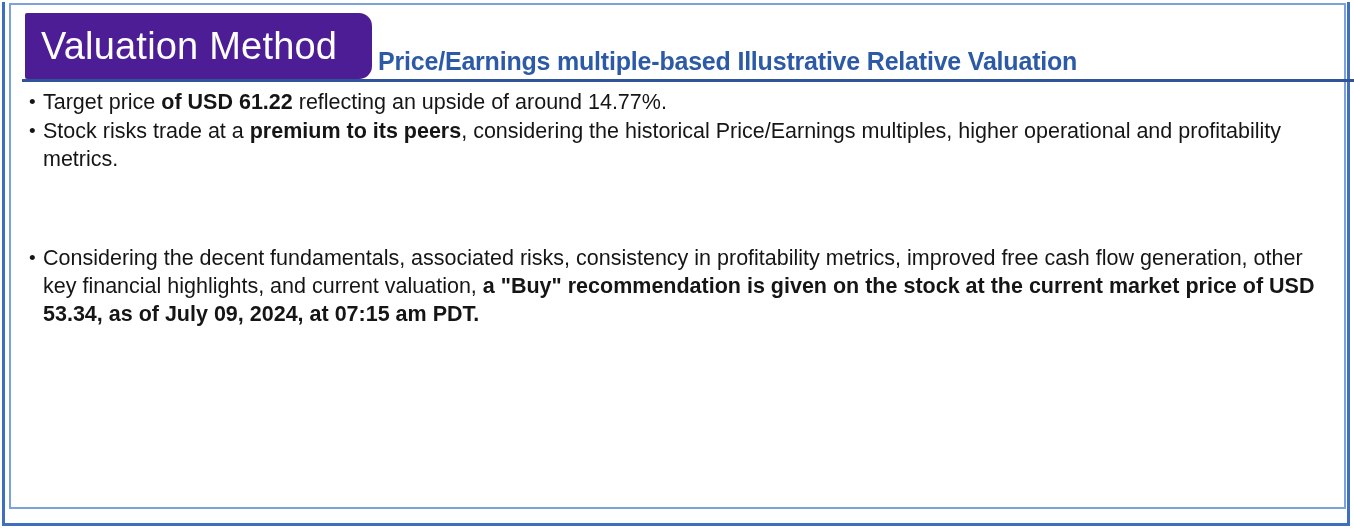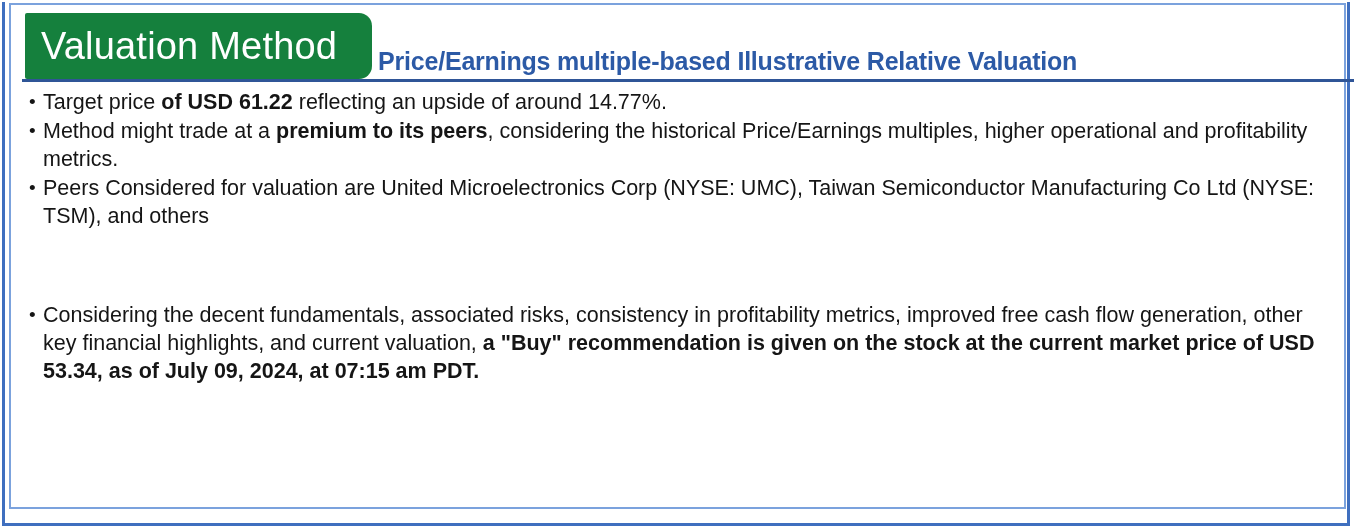--- a/index.html
+++ b/index.html
@@ -62,21 +62,21 @@
   }
   .section-head.second {
     height: 70px;
   }
 
   .badge {
     position: absolute;
     left: 3px;
     top: 3px;
     height: 66px;
-    background: #15803d;
+    background: #4c1d95;
     border-top-right-radius: 13px;
     border-bottom-right-radius: 13px;
     border-top-left-radius: 2px;
     border-bottom-left-radius: 2px;
     display: flex;
     align-items: center;
     color: #ffffff;
     font-size: 38px;
     font-weight: 400;
     letter-spacing: 0.2px;
@@ -160,24 +160,21 @@
         <div class="badge valuation">Valuation Method</div>
         <div class="head-title">Price/Earnings multiple-based Illustrative Relative Valuation</div>
         <div class="head-rule"></div>
       </div>
 
       <div class="body-block">
         <p class="bullet-line">
           <span>Target price </span><b>of USD 61.22</b><span> reflecting an upside of around 14.77%.</span>
         </p>
         <p class="bullet-line space-bullet">
-          <span>Method might trade at a </span><b>premium to its peers</b><span>, considering the historical Price/Earnings multiples, higher operational and profitability metrics.</span>
-        </p>
-        <p class="bullet-line">
-          <span>Peers Considered for valuation are United Microelectronics Corp (NYSE: UMC), Taiwan Semiconductor Manufacturing Co Ltd (NYSE: TSM), and others</span>
+          <span>Stock risks trade at a </span><b>premium to its peers</b><span>, considering the historical Price/Earnings multiples, higher operational and profitability metrics.</span>
         </p>
       </div>
 
 
       <div class="summary-body">
         <p class="bullet-line">
           <span>Considering the decent fundamentals, associated risks, consistency in profitability metrics, improved free cash flow generation, other key financial highlights, and current valuation, </span><b>a "Buy" recommendation is given on the stock at the current market price of USD 53.34, as of July 09, 2024, at 07:15 am PDT.</b>
         </p>
       </div>
 

